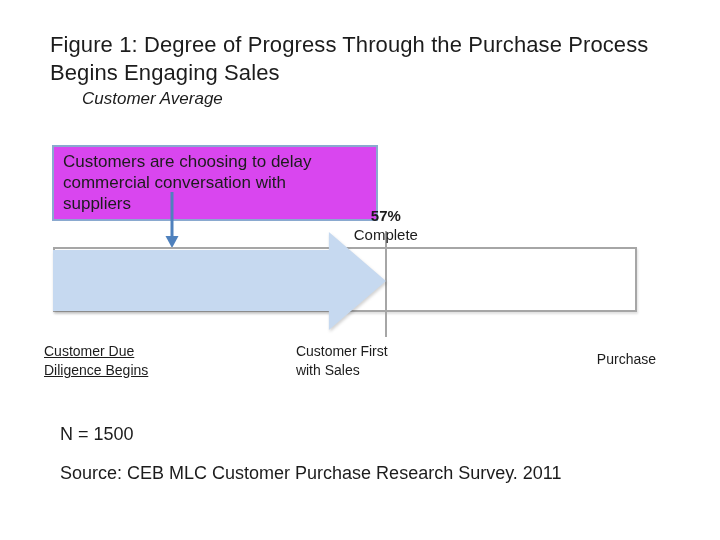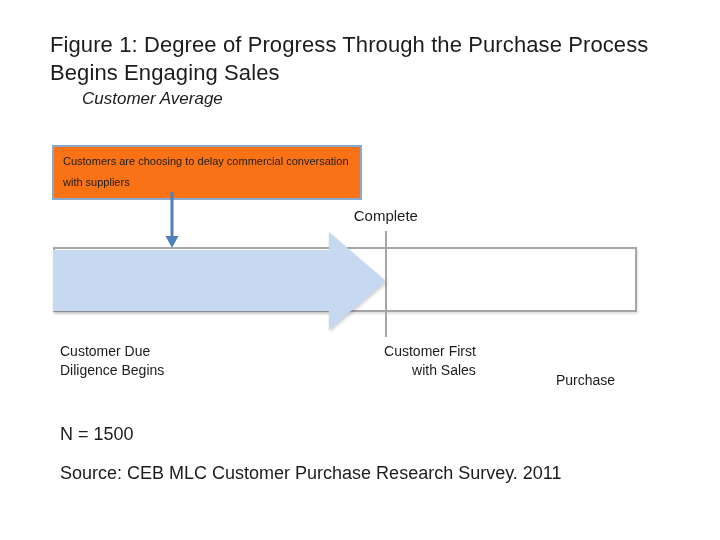--- a/index.html
+++ b/index.html
@@ -17,23 +17,23 @@
     letter-spacing:.1px;
   }
   .subtitle{
     position:absolute;left:50px;top:89px;
     font-size:17px;font-style:italic;font-weight:400;margin-left:32px;
   }
   .callout{
     position:absolute;left:52px;top:145px;
     width:294px;
     border:2px solid var(--callout-border,#8aa9cf);
-    background:#f97316;
-    padding:4px 3px 5px 9px;
-    font-size:11px;line-height:21px;
+    background:#d946ef;
+    padding:4px 19px 5px 9px;
+    font-size:17px;line-height:21px;
   }
   .down-arrow{
     position:absolute;left:164px;top:192px;
     width:16px;height:57px;
   }
   .bar-outline{
     position:absolute;left:53px;top:247px;
     width:584px;height:65px;
     box-sizing:border-box;
     border:2px solid var(--bar-border,#a6a6a6);
@@ -54,23 +54,23 @@
   .pct-label{
     position:absolute;top:206px;width:120px;
     text-align:center;z-index:4;
     font-size:15px;line-height:19px;
   }
   .pct-label .pct{font-weight:700;}
   .milestone{
     position:absolute;top:342px;
     font-size:14px;line-height:19px;
   }
-  .milestone.start{left:60px;text-align:left;}
-  .milestone.mid{width:180px;text-align:right;}
-  .milestone.end{left:556px;top:350px;width:100px;text-align:left;margin-top:21px;}
+  .milestone.start{left:44px;text-align:left;text-decoration:underline;}
+  .milestone.mid{width:180px;text-align:left;}
+  .milestone.end{left:556px;top:350px;width:100px;text-align:right;}
   .footnote{
     position:absolute;left:60px;
     font-size:18px;line-height:16px;
   }
   .footnote.n{top:426px;}
   .footnote.source{top:453px;margin-top:12px;}
 </style>
 </head>
 <body>
 
@@ -94,20 +94,21 @@
 
   <div class="bar-outline"></div>
 
   <div class="marker-line" style="left: 384.88px;"></div>
 
   <svg class="progress-arrow" viewBox="0 0 584 112">
     <polygon points="0,24 275.88,24 275.88,6 332.88,55 275.88,104 275.88,85 0,85" fill="var(--arrow-fill,#c6d9f0)" style="filter: drop-shadow(1px 2px 1.5px rgba(0,0,0,0.18));"></polygon>
   </svg>
 
   <div class="pct-label" style="left: 325.88px;">
+    <div class="pct">57%</div>
     <div>Complete</div>
   </div>
 
   <div class="milestone start">
     <div>Customer Due</div>
     <div>Diligence Begins</div>
   </div>
 
   <div class="milestone mid" style="left: 295.88px;">
     <div>Customer First</div>

